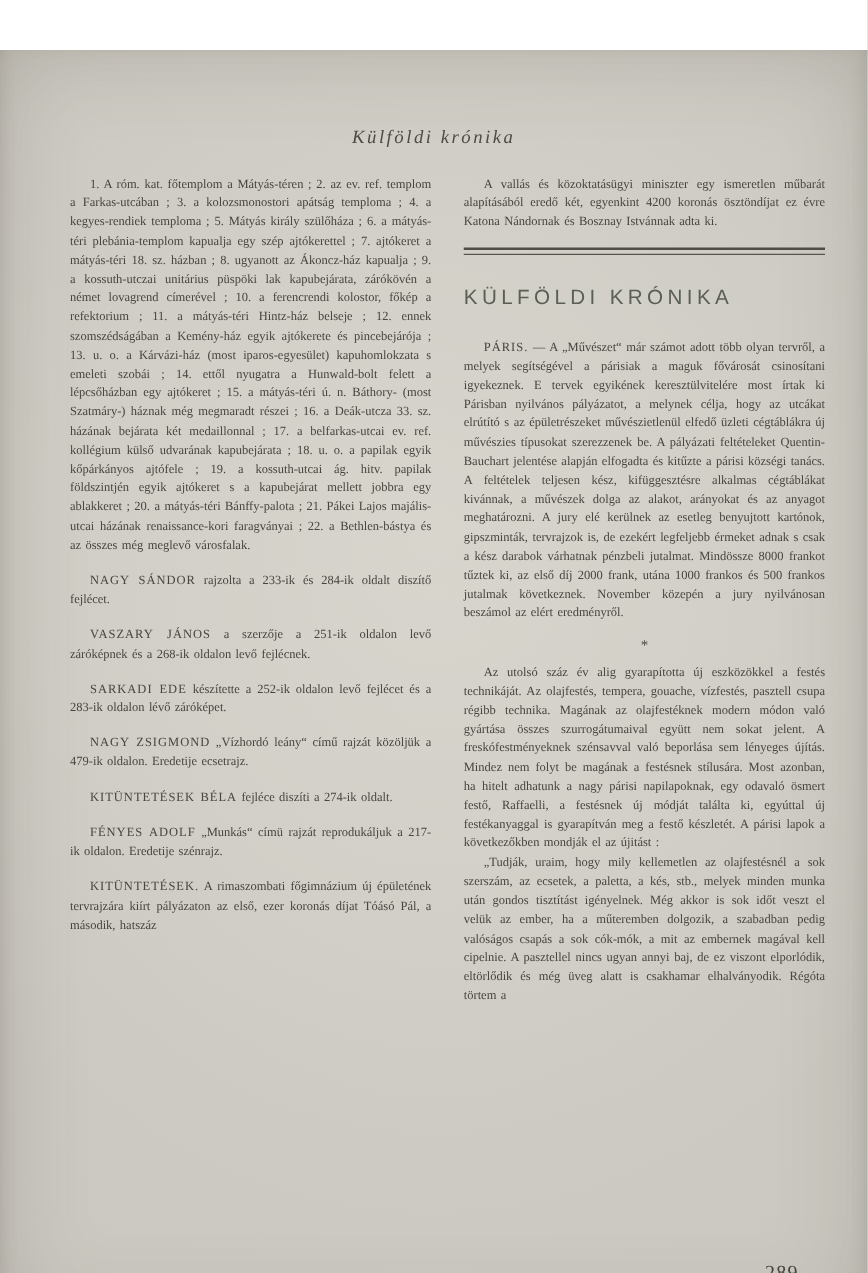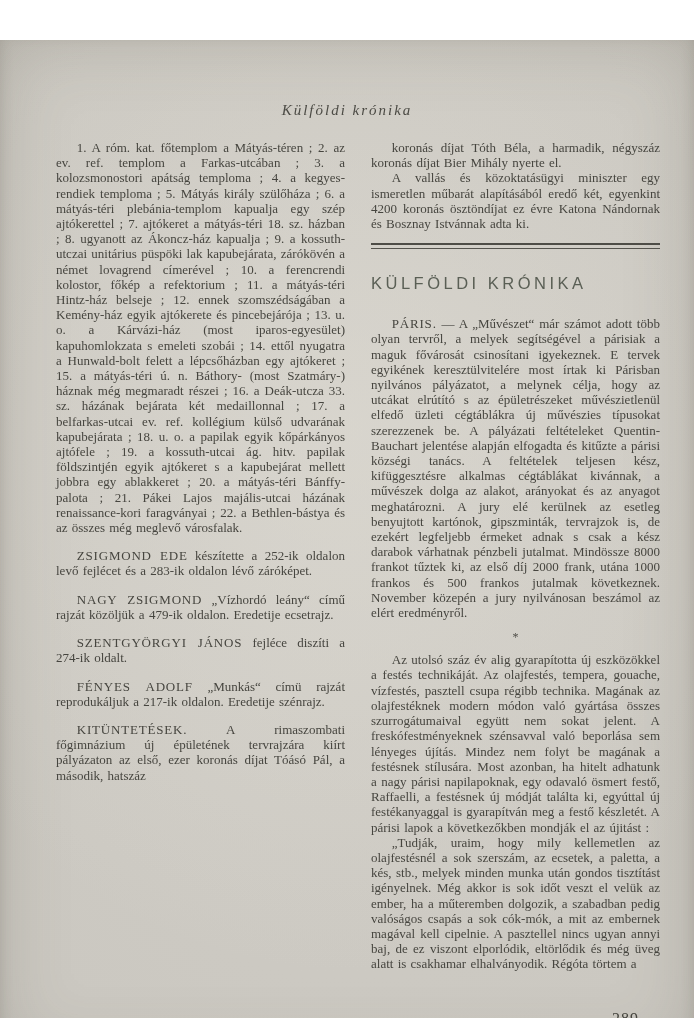--- a/index.html
+++ b/index.html
@@ -26,21 +26,21 @@
     color: #4c4b45;
   }
   .columns {
     display: flex;
     gap: 26px;
     padding: 21px 33px 0 56px;
   }
   .col { width: 289px; flex: 0 0 289px; }
   .para {
     margin: 0;
-    font-size: 13px;
+    font-size: 10px;
     line-height: 15.2px;
     text-align: justify;
     text-indent: 1.6em;
     word-spacing: 1px;
   }
   .col-left .para + .para { margin-top: 13px; }
   .lead { letter-spacing: .8px; }
   .rule-block { margin-top: 12px; }
   .rule-thick { border-top: 2px solid #4e4d47; }
   .rule-thin  { border-top: 1px solid #55544e; margin-top: 3px; }
@@ -81,40 +81,41 @@
 <div class="page">
 
   <div class="running-header">Külföldi krónika</div>
 
   <div class="columns">
 
     <div class="col col-left">
 
         <p class="para"><span class="lead"></span><span>1. A róm. kat. főtemplom a Mátyás-téren ; 2. az ev. ref. templom a Farkas-utcában ; 3. a kolozsmonostori apátság temploma ; 4. a kegyes-rendiek temploma ; 5. Mátyás király szülőháza ; 6. a mátyás-téri plebánia-templom kapualja egy szép ajtókerettel ; 7. ajtókeret a mátyás-téri 18. sz. házban ; 8. ugyanott az Ákoncz-ház kapualja ; 9. a kossuth-utczai unitárius püspöki lak kapubejárata, zárókövén a német lovagrend címerével ; 10. a ferencrendi kolostor, főkép a refektorium ; 11. a mátyás-téri Hintz-ház belseje ; 12. ennek szomszédságában a Kemény-ház egyik ajtókerete és pincebejárója ; 13. u. o. a Kárvázi-ház (most iparos-egyesület) kapuhomlokzata s emeleti szobái ; 14. ettől nyugatra a Hunwald-bolt felett a lépcsőházban egy ajtókeret ; 15. a mátyás-téri ú. n. Báthory- (most Szatmáry-) háznak még megmaradt részei ; 16. a Deák-utcza 33. sz. házának bejárata két medaillonnal ; 17. a belfarkas-utcai ev. ref. kollégium külső udvarának kapubejárata ; 18. u. o. a papilak egyik kőpárkányos ajtófele ; 19. a kossuth-utcai ág. hitv. papilak földszintjén egyik ajtókeret s a kapubejárat mellett jobbra egy ablakkeret ; 20. a mátyás-téri Bánffy-palota ; 21. Pákei Lajos majális-utcai házának renaissance-kori faragványai ; 22. a Bethlen-bástya és az összes még meglevő városfalak.</span></p>
 
+        <p class="para"><span class="lead">NAGY SÁNDOR</span><span> rajzolta a 233-ik és 284-ik oldalt diszítő fejlécet.</span></p>
 
+        <p class="para"><span class="lead">VASZARY JÁNOS</span><span> a szerzője a 251-ik oldalon levő záróképnek és a 268-ik oldalon levő fejlécnek.</span></p>
 
-        <p class="para"><span class="lead">ZSIGMOND EDE</span><span> készítette a 252-ik oldalon levő fejlécet és a 283-ik oldalon lévő záróképet.</span></p>
+        <p class="para"><span class="lead">SARKADI EDE</span><span> készítette a 252-ik oldalon levő fejlécet és a 283-ik oldalon lévő záróképet.</span></p>
 
         <p class="para"><span class="lead">NAGY ZSIGMOND</span><span> „Vízhordó leány“ című rajzát közöljük a 479-ik oldalon. Eredetije ecsetrajz.</span></p>
 
 
-        <p class="para"><span class="lead">SZENTGYÖRGYI JÁNOS</span><span> fejléce diszíti a 274-ik oldalt.</span></p>
+        <p class="para"><span class="lead">KITÜNTETÉSEK BÉLA</span><span> fejléce diszíti a 274-ik oldalt.</span></p>
 
         <p class="para"><span class="lead">FÉNYES ADOLF</span><span> „Munkás“ címü rajzát reprodukáljuk a 217-ik oldalon. Eredetije szénrajz.</span></p>
 
 
         <p class="para"><span class="lead">KITÜNTETÉSEK.</span><span> A rimaszombati főgimnázium új épületének tervrajzára kiírt pályázaton az első, ezer koronás díjat Tóásó Pál, a második, hatszáz</span></p>
       </div>
 
     <div class="col col-right">
 
       <div>
 
-          <p class="para"><span class="lead"></span><span>koronás díjat Tóth Béla, a harmadik, négyszáz koronás díjat Bier Mihály nyerte el.</span></p>
 
           <p class="para"><span class="lead"></span><span>A vallás és közoktatásügyi miniszter egy ismeretlen műbarát alapításából eredő két, egyenkint 4200 koronás ösztöndíjat ez évre Katona Nándornak és Bosznay Istvánnak adta ki.</span></p>
         </div>
 
       <div class="rule-block">
         <div class="rule-thick"></div>
         <div class="rule-thin"></div>
       </div>
 
       <div class="section-heading">KÜLFÖLDI KRÓNIKA</div>

